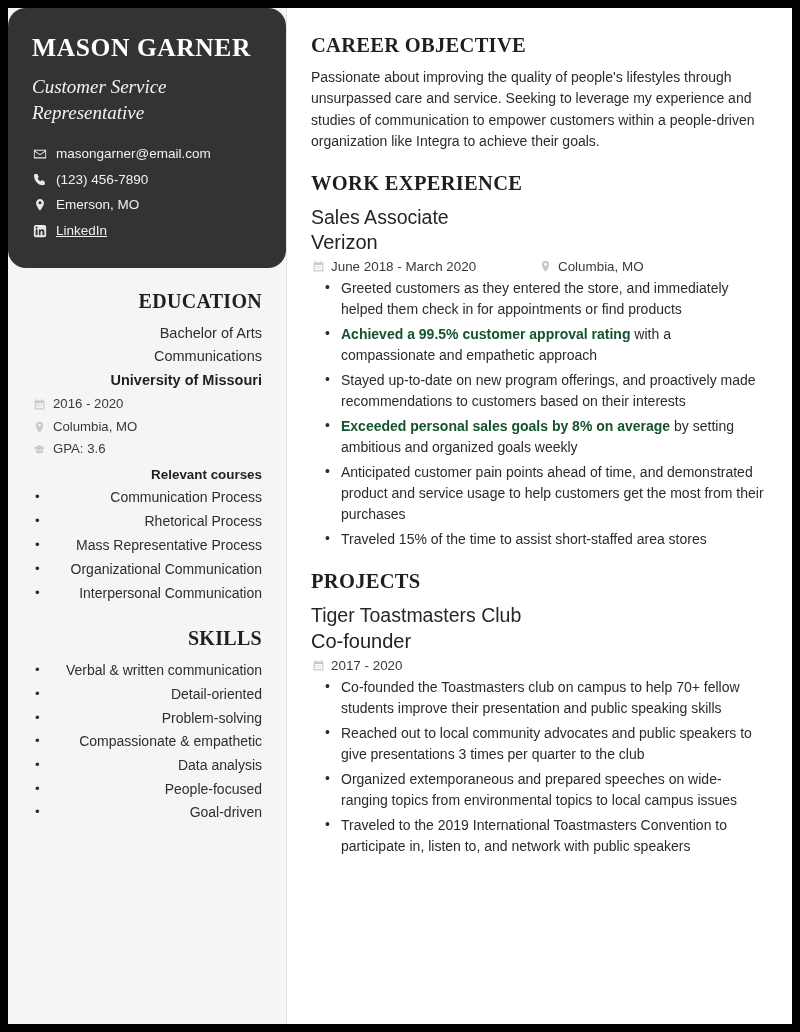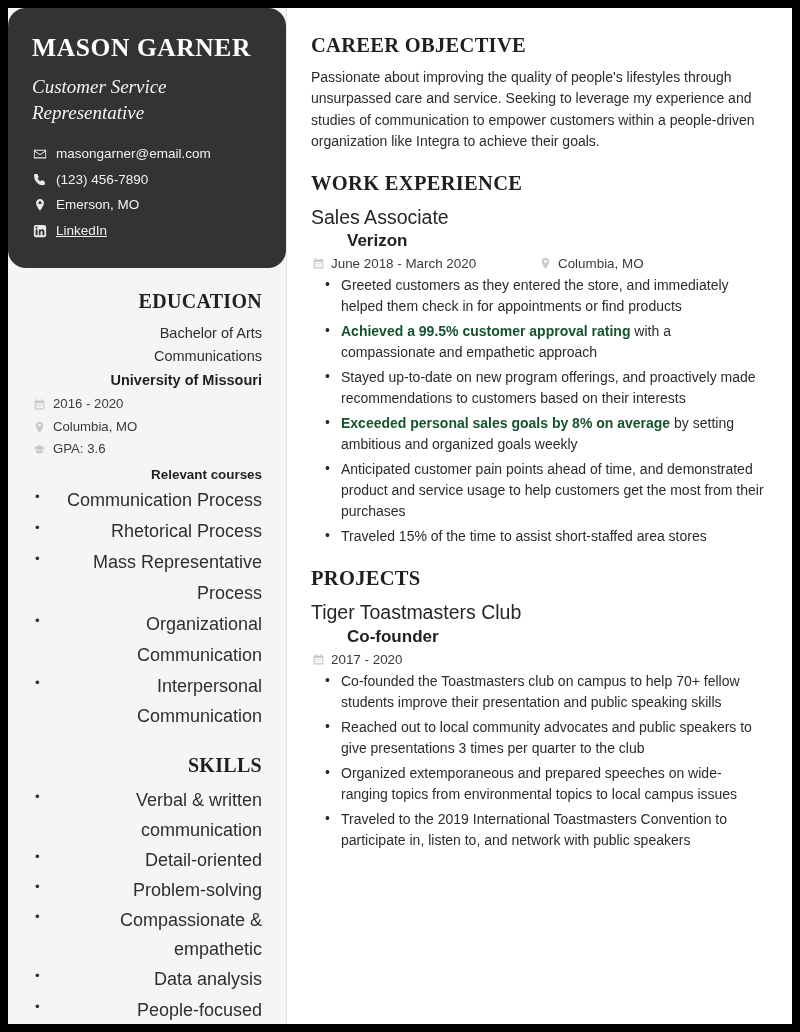--- a/index.html
+++ b/index.html
@@ -85,21 +85,21 @@
     font-size: 13.2px; color: #3a3a3a;
     line-height: 1.55; margin-bottom: 2px;
   }
   .meta-item .ico { width: 14px; height: 14px; flex: 0 0 14px; display:flex; align-items:center; justify-content:center; }
   .meta-item .ico svg { width: 13px; height: 13px; fill: #c9c9c9; }
   .subhead { font-size: 13.4px; font-weight: bold; color: #1f1f1f; margin: 7px 0 3px; }
   ul.bullets { list-style: none; }
   ul.bullets li {
     position: relative;
     padding-left: 17px;
-    font-size: 18px;
+    font-size: 14px;
     color: #2e2e2e;
     line-height: 1.72;
   }
   ul.bullets li::before {
     content: "\2022";
     position: absolute; left: 3px; top: 0;
     color: #2e2e2e; font-size: 13.4px;
   }
   ul.skills-list li { line-height: 1.62; margin-bottom: 1px; }
 
@@ -121,25 +121,24 @@
   }
   .entry { margin-bottom: 4px; }
   .entry-title {
     font-size: 19.5px;
     font-weight: normal;
     color: #262626;
     line-height: 1.3;
     margin-bottom: 1px;
   }
   .entry-org {
-    font-size: 17px;
-    font-weight: bold;
+    font-size: 20px;
+    font-weight: normal;
     color: #222222;
     margin-bottom: 5px;
-    margin-left: 36px;
   }
   .entry-meta {
     display: flex;
     align-items: center;
     font-size: 13.4px;
     color: #3a3a3a;
     margin-bottom: 4px;
   }
   .entry-meta .m-date { display:flex; align-items:center; gap:6px; width: 227px; flex: 0 0 227px; }
   .entry-meta .m-loc  { display:flex; align-items:center; gap:6px; }

